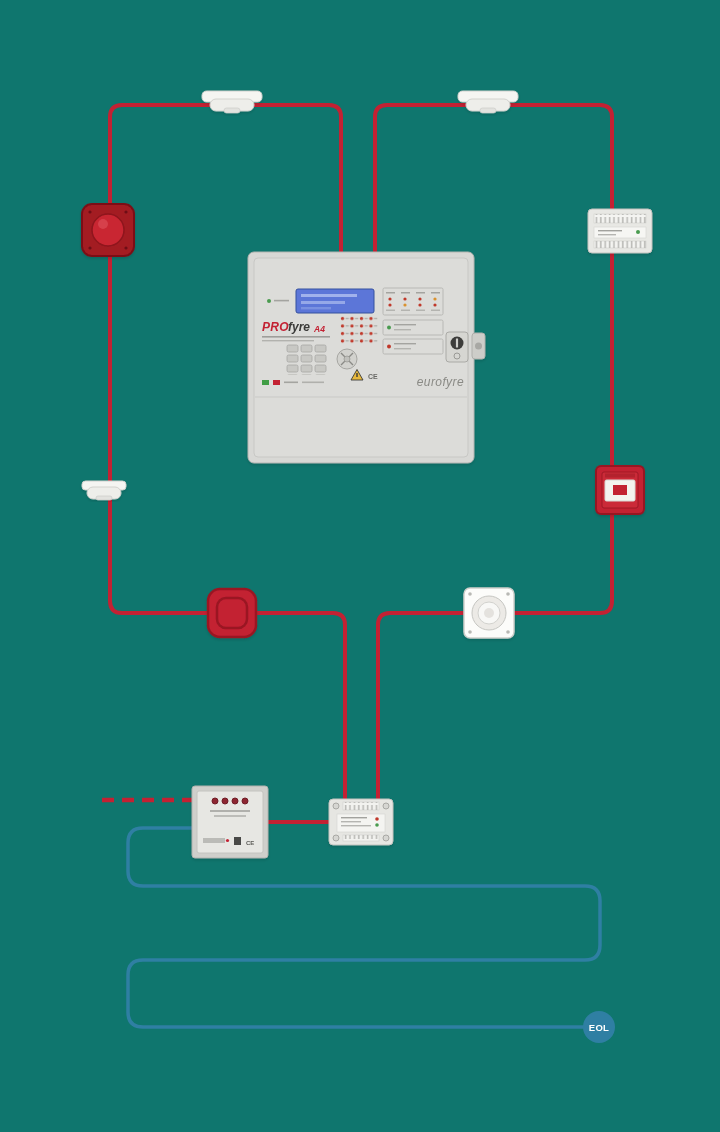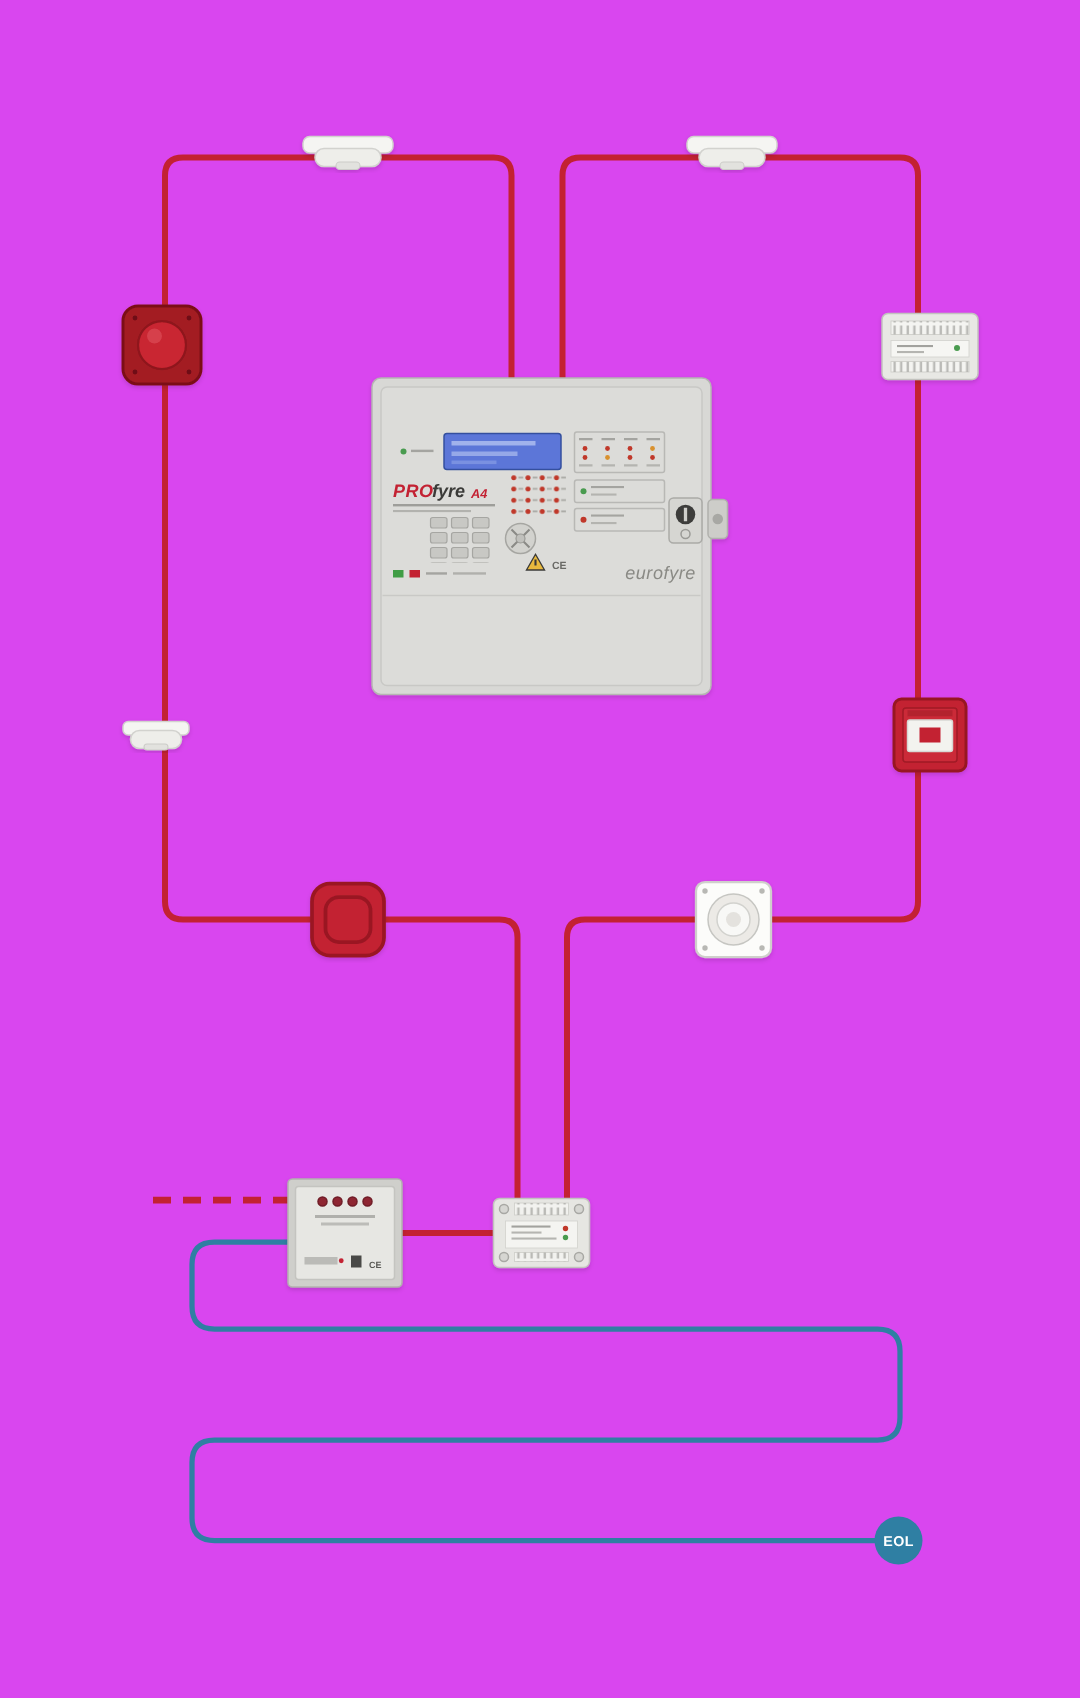--- a/index.html
+++ b/index.html
@@ -1,16 +1,16 @@
 <!DOCTYPE html>
 <html><head>
 <meta charset="utf-8">
 <style>
   html,body{margin:0;padding:0;background:#fff;}
-  .canvas{position:relative;width:720px;height:1132px;background:#d946ef;overflow:hidden;
+  .canvas{position:relative;width:720px;height:1132px;background:#0f766e;overflow:hidden;
           font-family:"Liberation Sans", sans-serif;}
   svg{position:absolute;left:0;top:0;}
   text{font-family:"Liberation Sans", sans-serif;}
   .t-logo-pro{font-weight:bold;font-style:italic;font-size:12px;fill:#c32133;letter-spacing:.3px;}
   .t-logo-fyre{font-weight:bold;font-style:italic;font-size:12px;fill:#3a3a38;}
   .t-logo-model{font-weight:bold;font-style:italic;font-size:8.5px;fill:#c32133;}
   .t-brand{font-style:italic;font-size:12px;fill:#8a8a85;letter-spacing:.4px;}
   .t-ce{font-weight:bold;font-size:7px;fill:#6a6a66;}
   .t-ce-sm{font-weight:bold;font-size:6px;fill:#5a5a56;}
   .t-eol{font-weight:bold;font-size:9.5px;fill:#ffffff;letter-spacing:.3px;}

